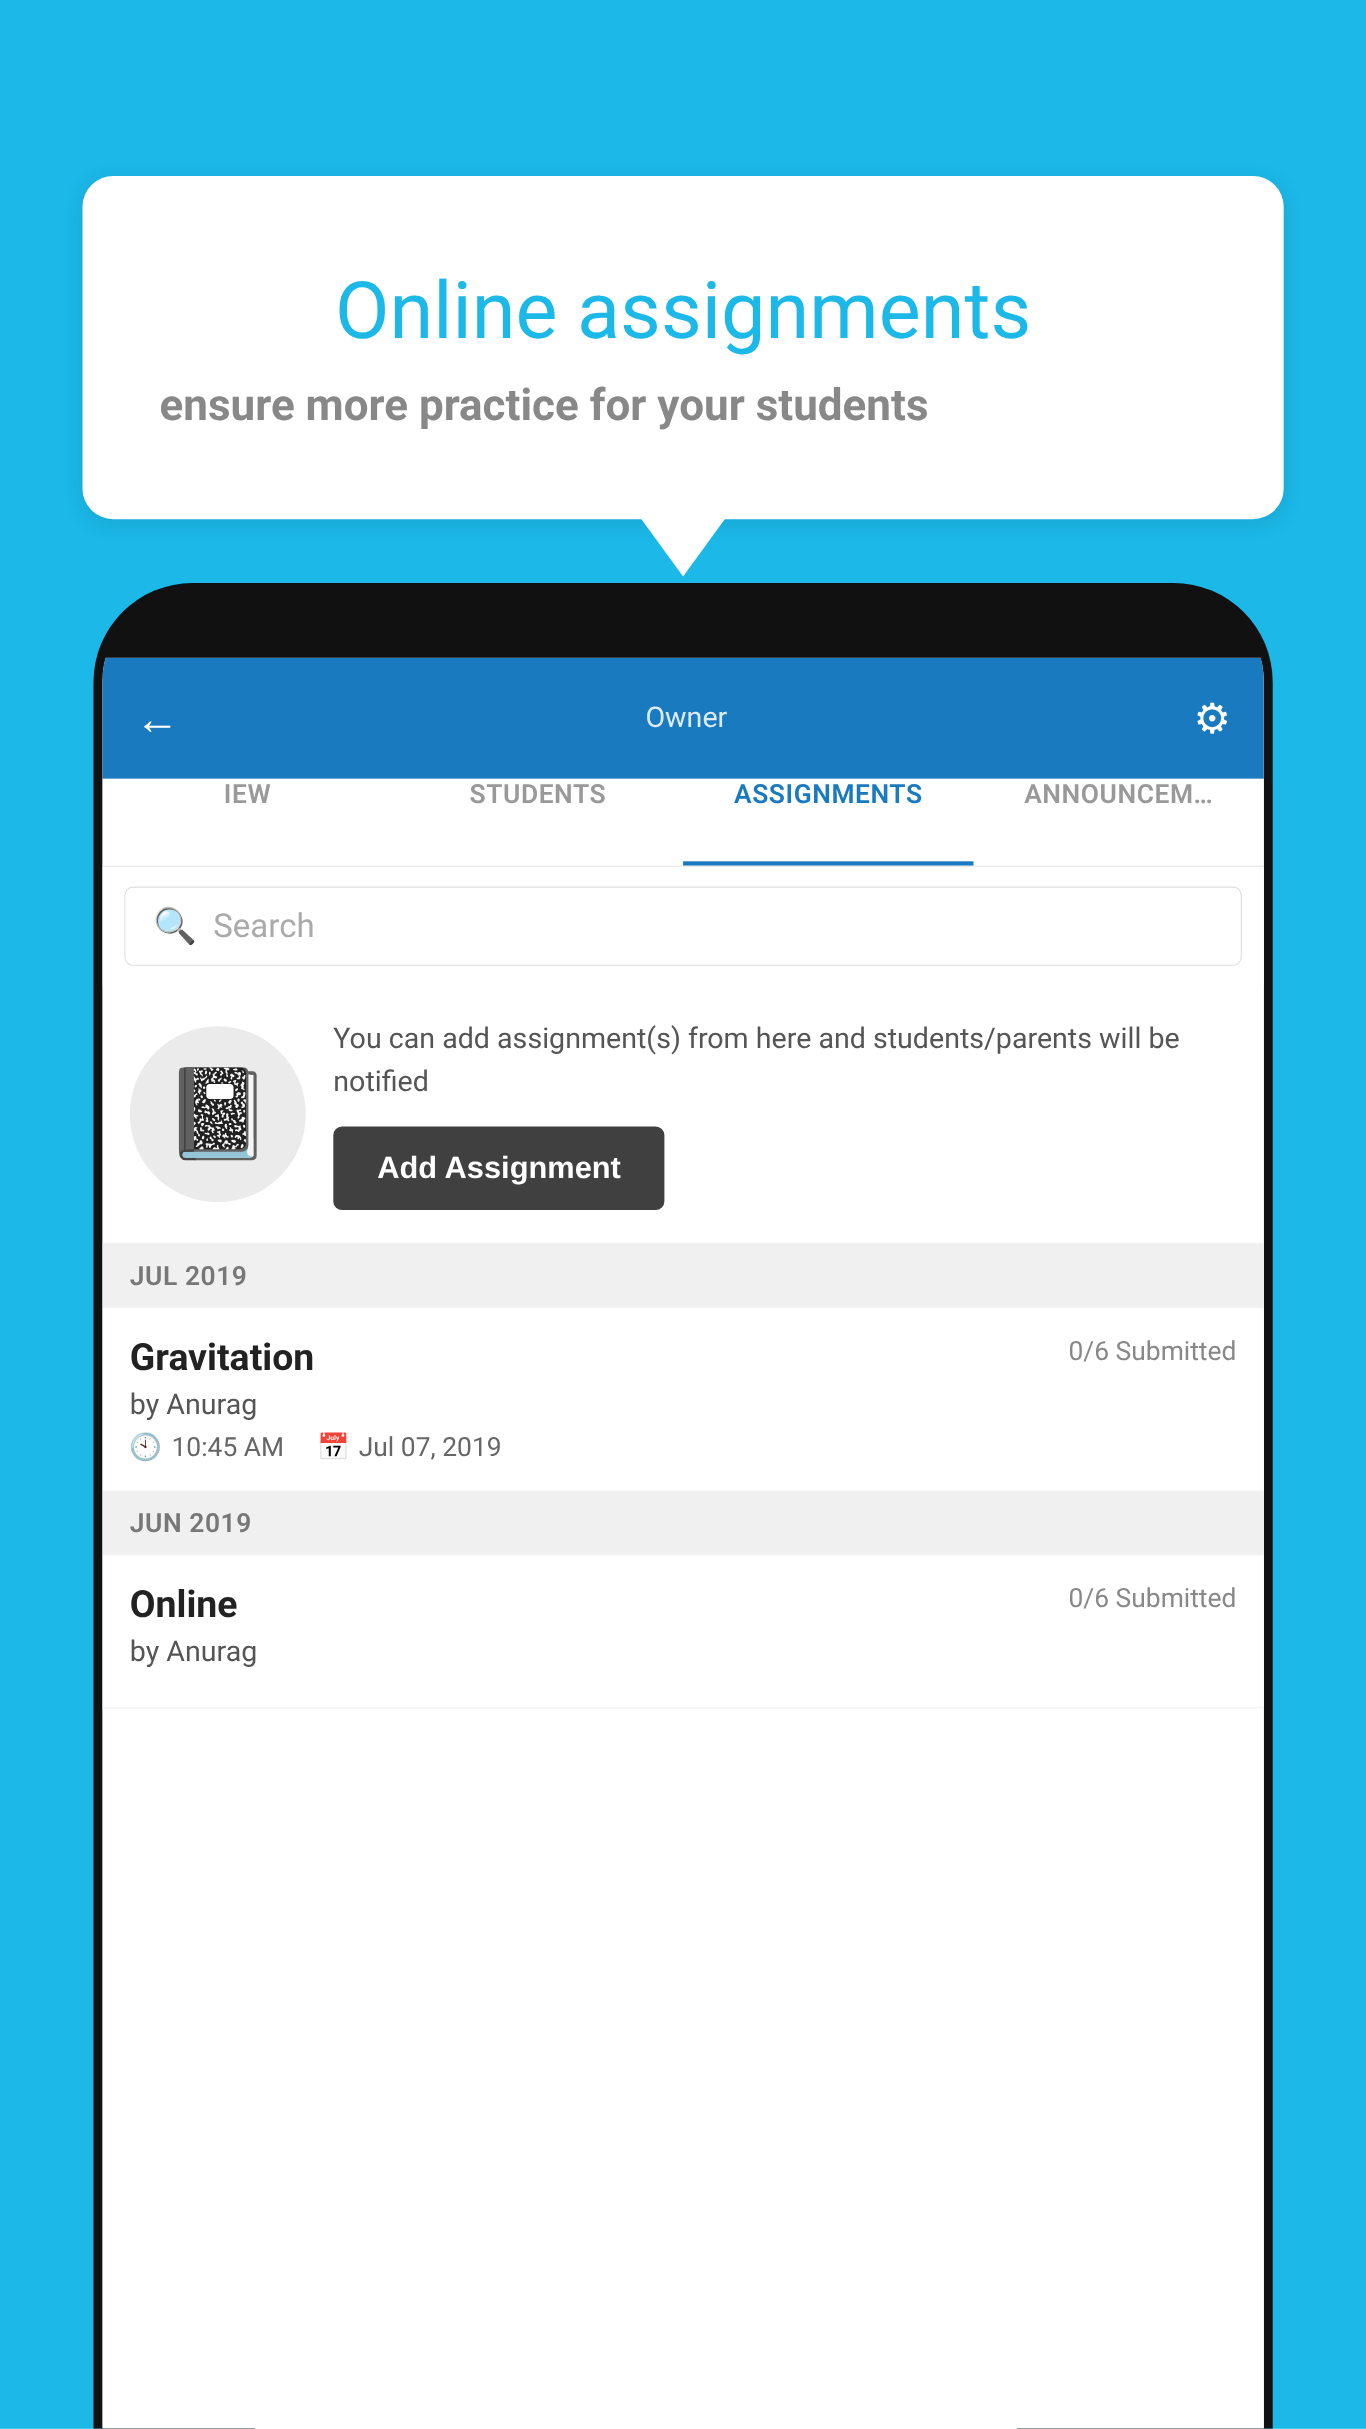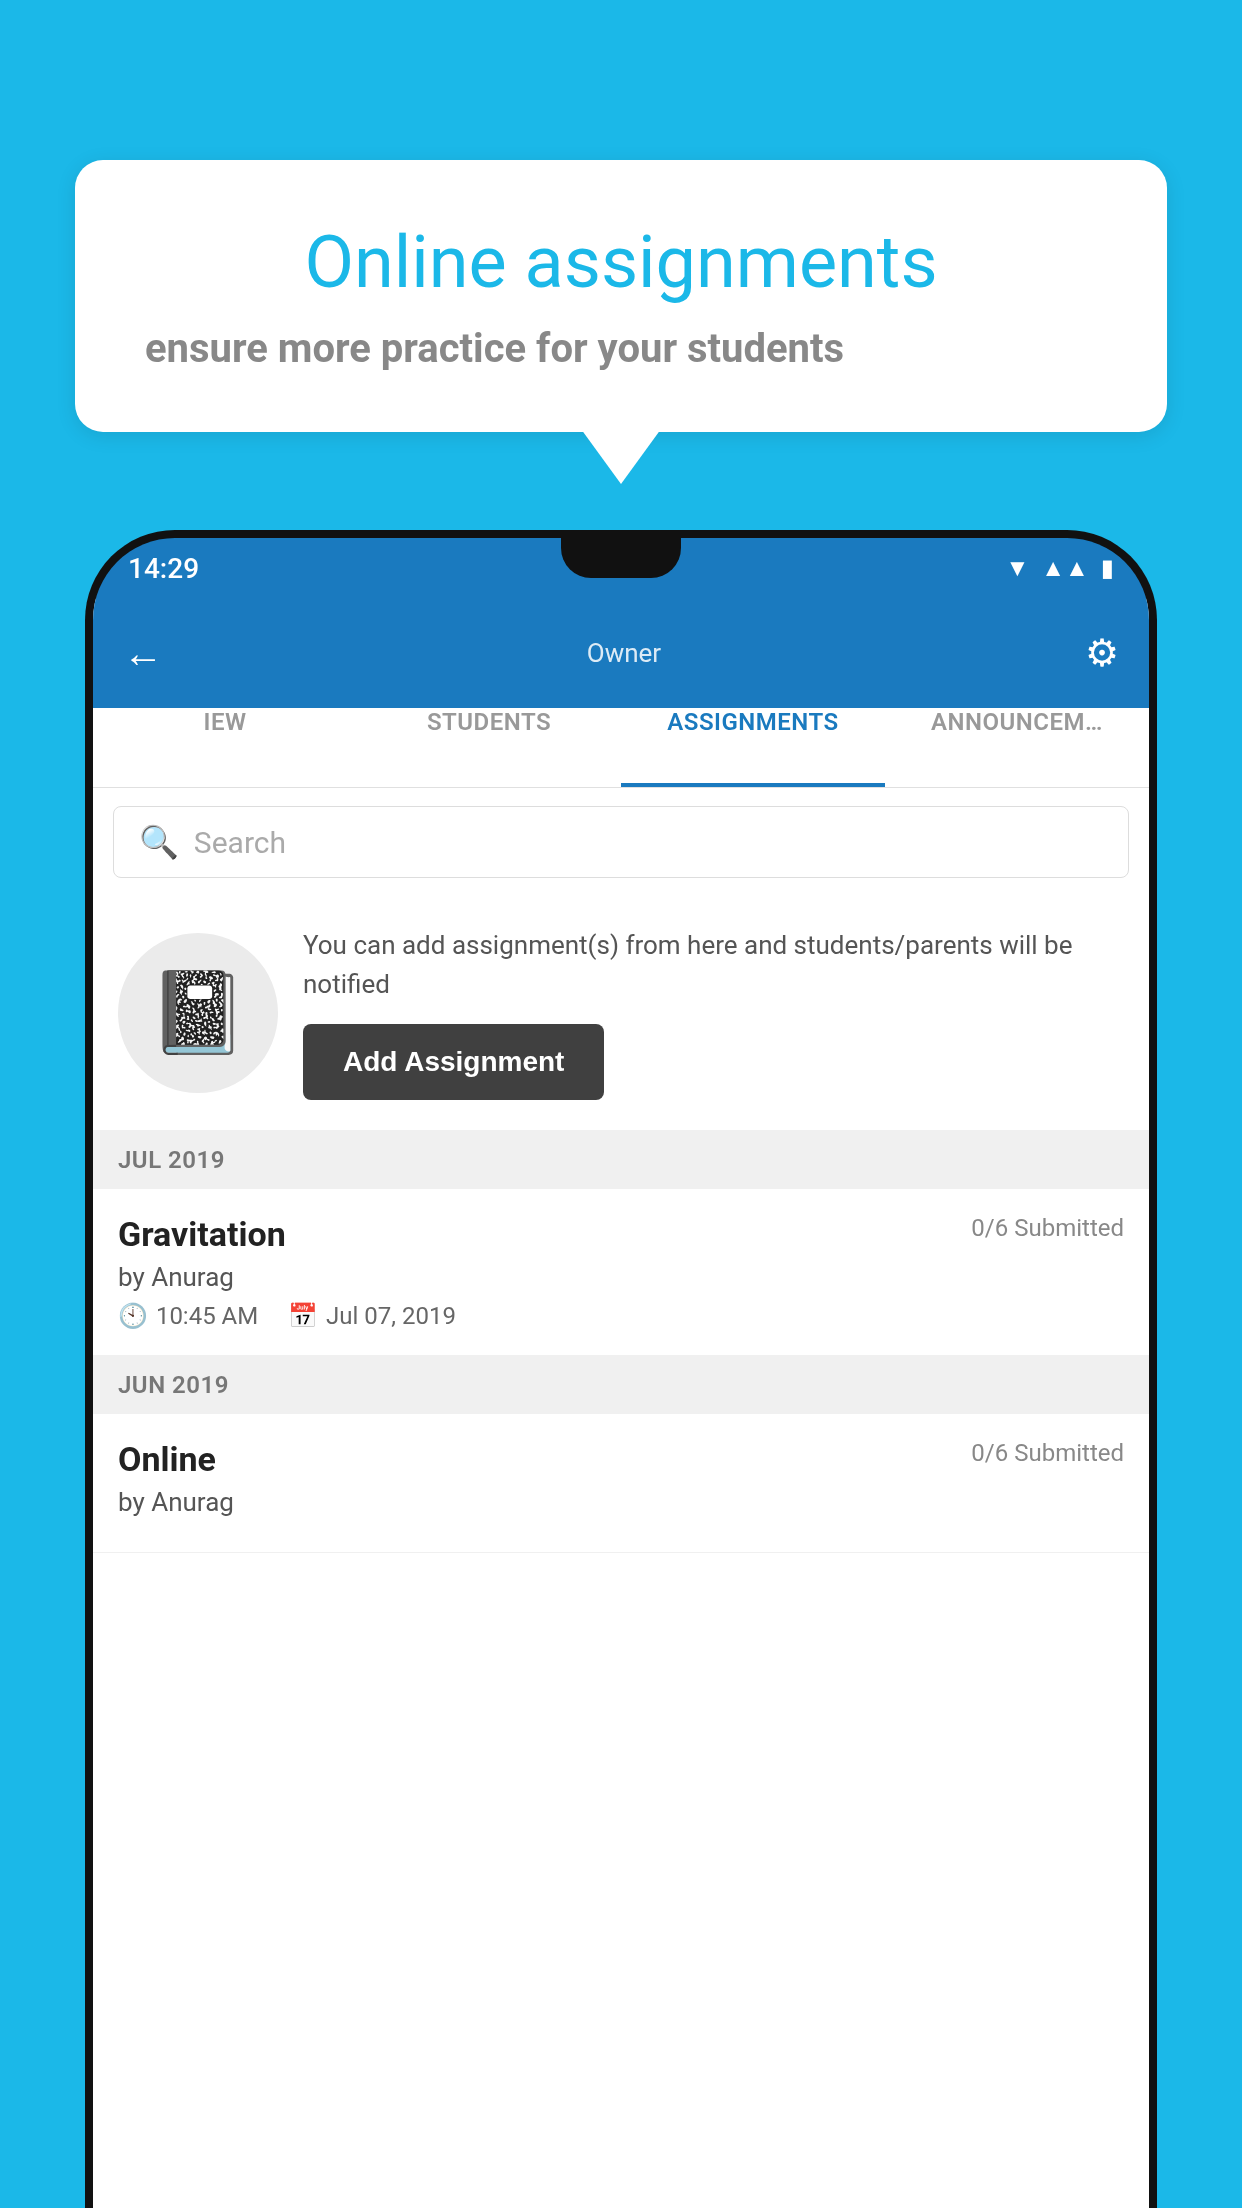--- a/index.html
+++ b/index.html
@@ -15,21 +15,21 @@
     
     .speech-bubble-wrapper {
       position: absolute;
       top: 160px;
       left: 75px;
       right: 75px;
     }
     .speech-bubble {
       background: white;
       border-radius: 28px;
-      padding: 60px 70px;
+      padding: 80px 70px;
       position: relative;
       box-shadow: 0 4px 20px rgba(0,0,0,0.1);
     }
     .speech-bubble::after {
       content: '';
       position: absolute;
       bottom: -52px;
       left: 50%;
       transform: translateX(-50%);
       width: 0;
@@ -320,29 +320,20 @@
 <div class="speech-bubble-wrapper">
   <div class="speech-bubble">
     <div class="bubble-title">Online assignments</div>
     <div class="bubble-subtitle">ensure more practice for your students</div>
   </div>
 </div>
 
 <div class="phone-frame">
   <div class="phone-inner">
 
-    <div class="status-bar">
-      <div class="notch"></div>
-      <span class="status-time">14:29</span>
-      <div class="status-icons">
-        <span class="status-icon">▼</span>
-        <span class="status-icon">▲▲</span>
-        <span class="status-icon">▮</span>
-      </div>
-    </div>
 
     <div class="phone-screen">
 
       <div class="app-bar">
         <span class="app-bar-back">←</span>
         <div class="app-bar-title-wrap">
           <div class="app-bar-subtitle">Owner</div>
         </div>
         <span class="app-bar-settings">⚙</span>
       </div>

